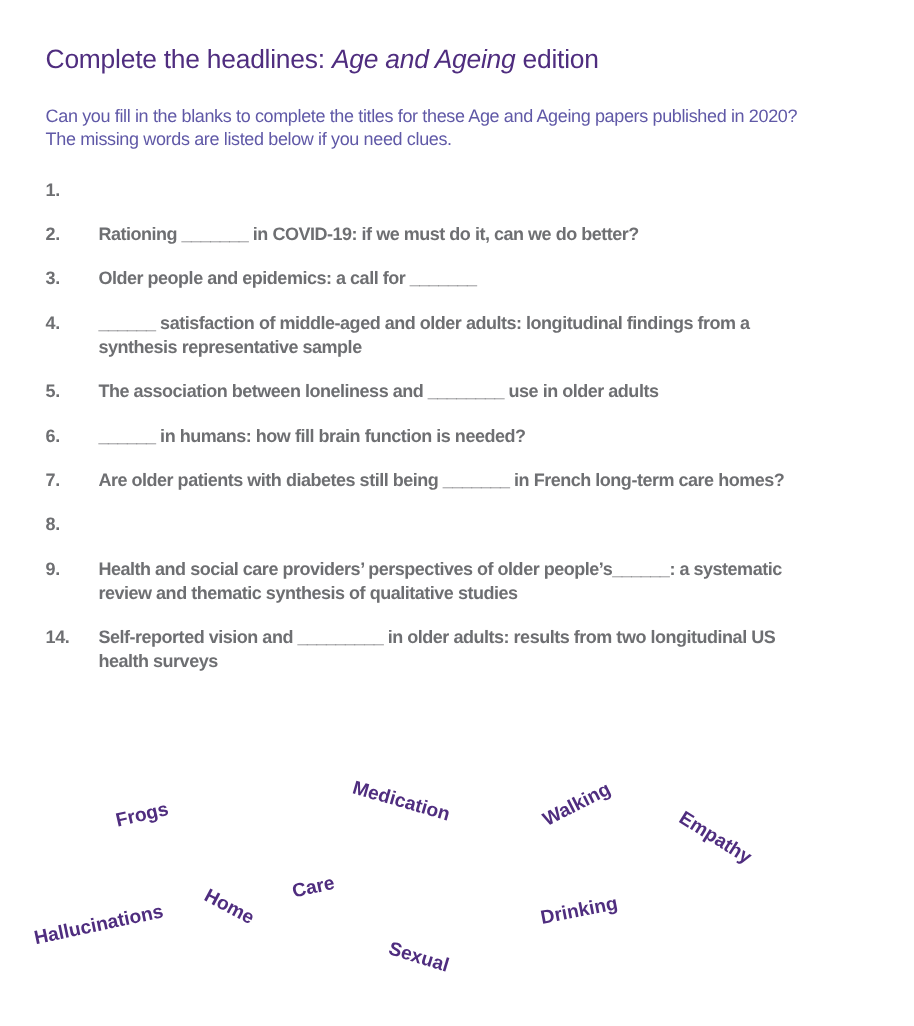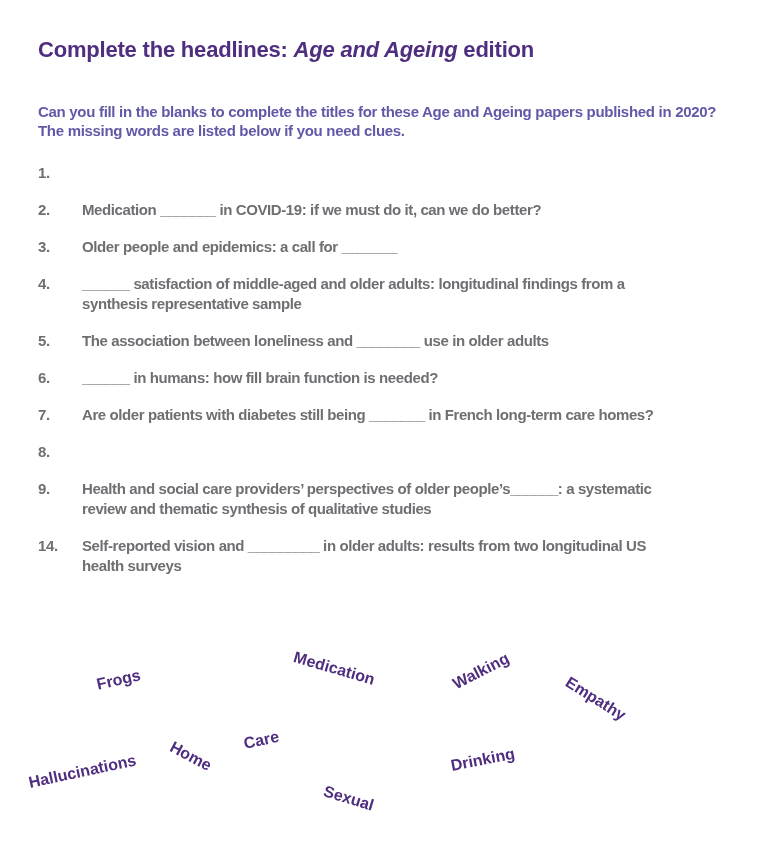--- a/index.html
+++ b/index.html
@@ -16,31 +16,31 @@
     font-family:"Liberation Sans", sans-serif;
   }
   .page{
     position:absolute;inset:0;
     padding:37px 20px 0 38px;
   }
   h1.title{
     color:var(--purple);
     font-size:22px;
     line-height:25px;
-    font-weight:bold;
+    font-weight:normal;
     letter-spacing:-0.2px;
     white-space:pre;
   }
   h1.title em{font-style:italic;}
   p.intro{
-    margin-top:40px;
+    margin-top:26px;
     color:var(--intro-purple);
     font-size:15px;
     line-height:19px;
-    font-weight:bold;
+    font-weight:normal;
     letter-spacing:-0.3px;
     white-space:pre;
   }
   .list{margin-top:23px;}
   .row{
     display:flex;
     margin-bottom:17px;
     color:var(--list-gray);
     font-size:15px;
     line-height:20px;
@@ -86,21 +86,21 @@
 
   <p class="intro">Can you fill in the blanks to complete the titles for these Age and Ageing papers published in 2020?
 The missing words are listed below if you need clues.</p>
 
   <div class="list">
     <div class="row">
         <span class="num">1.</span>
       </div>
     <div class="row">
         <span class="num">2.</span>
-        <span class="txt">Medication _______ in COVID-19: if we must do it, can we do better?</span>
+        <span class="txt">Rationing _______ in COVID-19: if we must do it, can we do better?</span>
       </div>
     <div class="row">
         <span class="num">3.</span>
         <span class="txt">Older people and epidemics: a call for _______</span>
       </div>
     <div class="row">
         <span class="num">4.</span>
         <span class="txt">______ satisfaction of middle-aged and older adults: longitudinal findings from a
 synthesis representative sample</span>
       </div>

